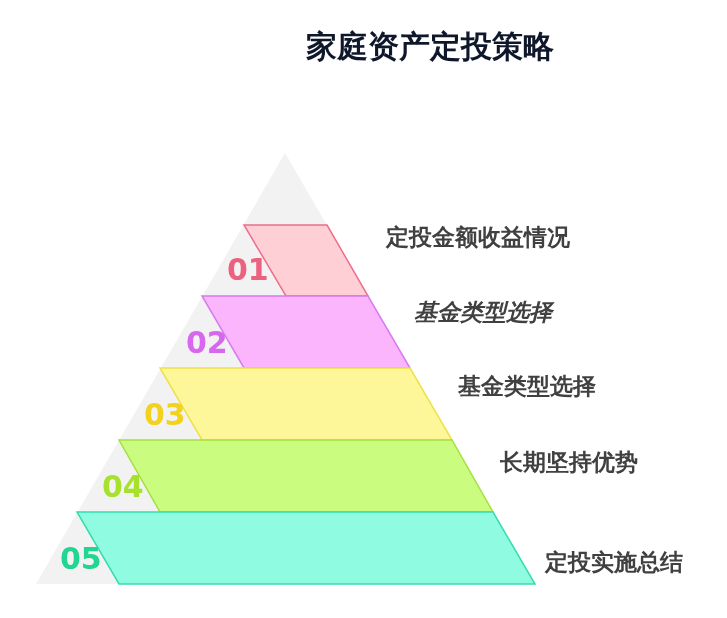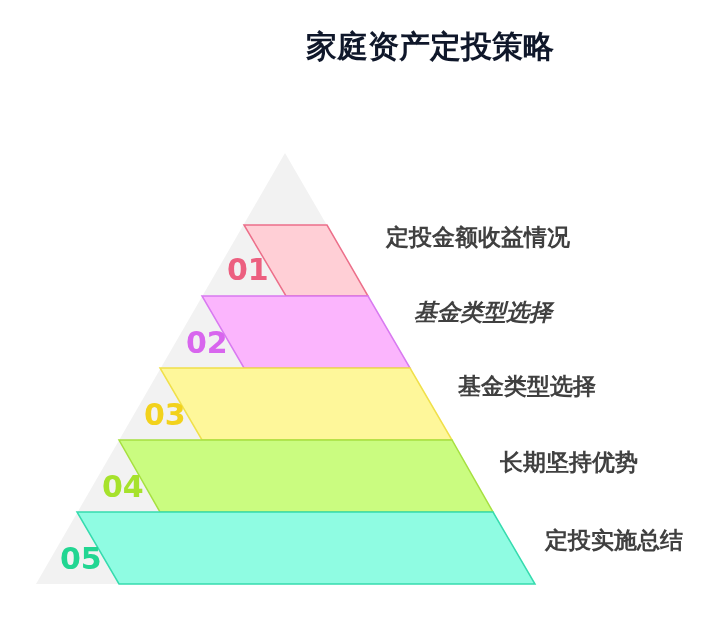--- a/index.html
+++ b/index.html
@@ -38,13 +38,13 @@
   <g>
     <polygon id="b4" points="77,512 493,512 535,584 119,584" stroke-width="1.5" fill="#8ffce2" stroke="#36dbae"></polygon>
     <text id="n4" class="num" x="60" y="569" fill="#22d692">05</text>
   </g>
 </svg>
 
 <div class="lbl" style="left:386px;top:222px;">定投金额收益情况</div>
 <div class="lbl" style="left:414px;top:297px;font-style:italic;">基金类型选择</div>
 <div class="lbl" style="left:458px;top:371px;">基金类型选择</div>
 <div class="lbl" style="left:500px;top:447px;">长期坚持优势</div>
-<div class="lbl" style="left:545px;top:525px;text-align:right;">定投实施总结</div>
+<div class="lbl" style="left:545px;top:547px;text-align:right;">定投实施总结</div>
 
 </body></html>

